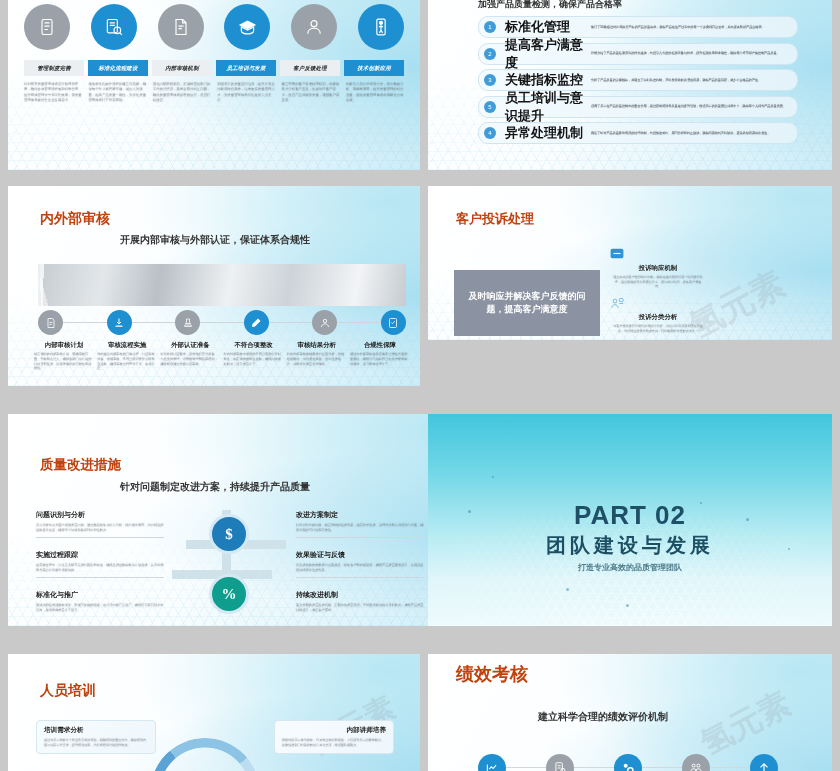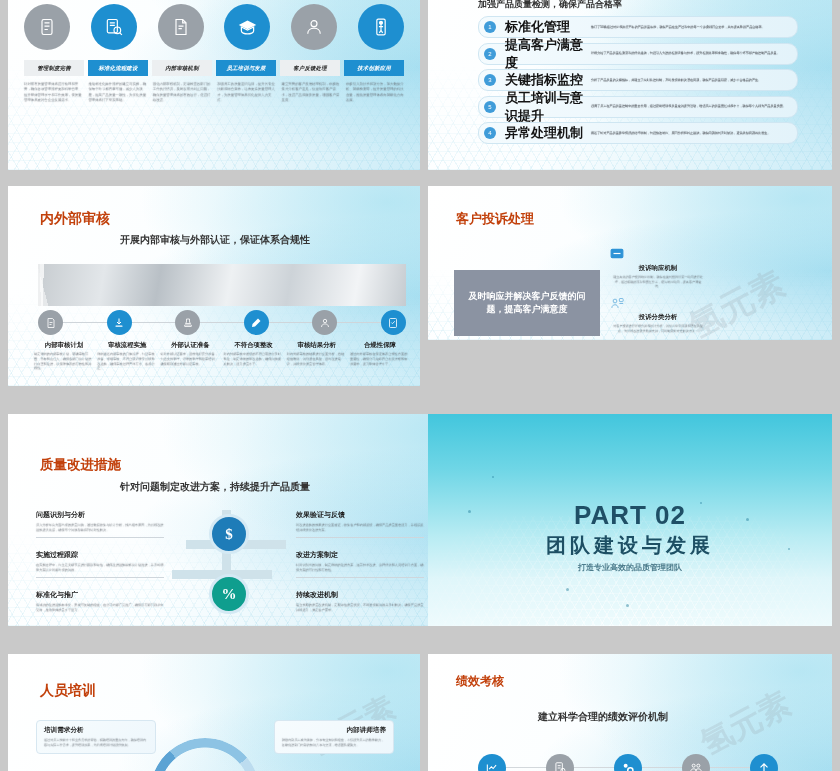--- a/index.html
+++ b/index.html
@@ -206,21 +206,21 @@
     mask:radial-gradient(circle, transparent 58%, #000 59%);
   }
   .s7-core{
     position:absolute;left:142px;top:84px;width:110px;height:110px;border-radius:50%;
     display:flex;align-items:center;justify-content:center;text-align:center;
     font-family:"Liberation Serif",serif;font-weight:bold;font-size:9px;color:#1c1c1c;line-height:1.4;
   }
 
   
   #slide8{left:428px;top:654px;width:404px;height:212px;}
-  .s8-title{position:absolute;left:28px;top:19px;font-size:12px;}
+  .s8-title{position:absolute;left:28px;top:8px;font-size:18px;}
   .s8-sub{position:absolute;left:110px;top:56px;font-size:10px;}
   .s8-icons{position:absolute;left:50px;top:100px;width:300px;display:flex;justify-content:space-between;}
   .s8-circ{width:28px;height:28px;border-radius:50%;display:flex;align-items:center;justify-content:center;color:#fff;}
   .s8-connect{position:absolute;left:64px;top:113px;width:272px;height:1px;background:#d3d8dc;}
 
   
   .wm{
     position:absolute;pointer-events:none;
     font-family:"Liberation Serif",serif;font-weight:bold;
     color:rgba(150,160,170,.22);transform:rotate(-28deg);white-space:nowrap;
@@ -483,27 +483,27 @@
           <div class="rule"></div>
         </div>
         <div class="s5-item">
           <div class="h h-label">标准化与推广</div>
           <div class="d body-text blurline">将成功的改进措施标准化，形成可复制的经验，在公司内部广泛推广，确保所有部门都从中受益，推动整体质量水平提升。</div>
         </div>
       </div>
 
       <div class="s5-right">
         <div class="s5-item">
+          <div class="h h-label">改进方案制定</div>
+          <div class="d body-text blurline">针对识别出的问题，制定详细的改进方案，涵盖技术改进、流程优化和人员培训等方面，确保方案的可行性和有效性。</div>
+          <div class="rule"></div>
+        </div>
+        <div class="s5-item">
           <div class="h h-label">效果验证与反馈</div>
           <div class="d body-text blurline">对改进措施的效果进行全面验证，收集客户和内部反馈，确保产品质量显著提升，并根据反馈持续优化改进方案。</div>
-          <div class="rule"></div>
-        </div>
-        <div class="s5-item">
-          <div class="h h-label">改进方案制定</div>
-          <div class="d body-text blurline">针对识别出的问题，制定详细的改进方案，涵盖技术改进、流程优化和人员培训等方面，确保方案的可行性和有效性。</div>
           <div class="rule"></div>
         </div>
         <div class="s5-item">
           <div class="h h-label">持续改进机制</div>
           <div class="d body-text blurline">建立长期的质量改进机制，定期评估质量状况，不断发现新问题并及时解决，确保产品质量持续提升，满足客户需求。</div>
         </div>
       </div>
 
       <div class="s5-mid">
         <div class="s5-arrow" style="left:18px;top:32px;width:100px;height:9px;"></div>

